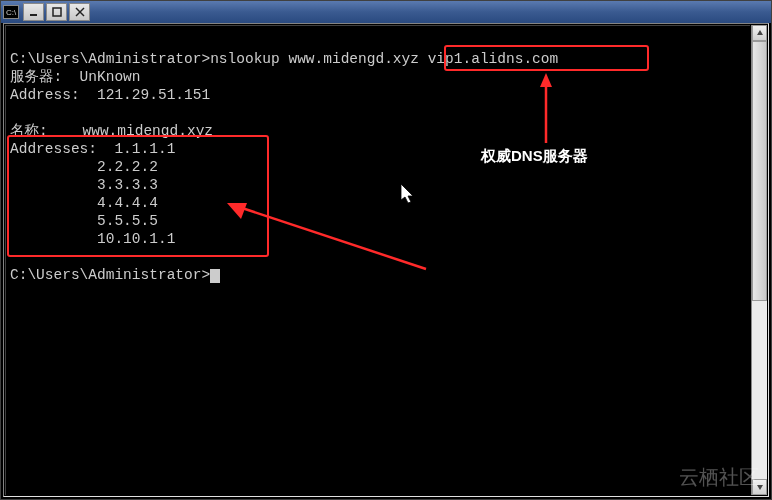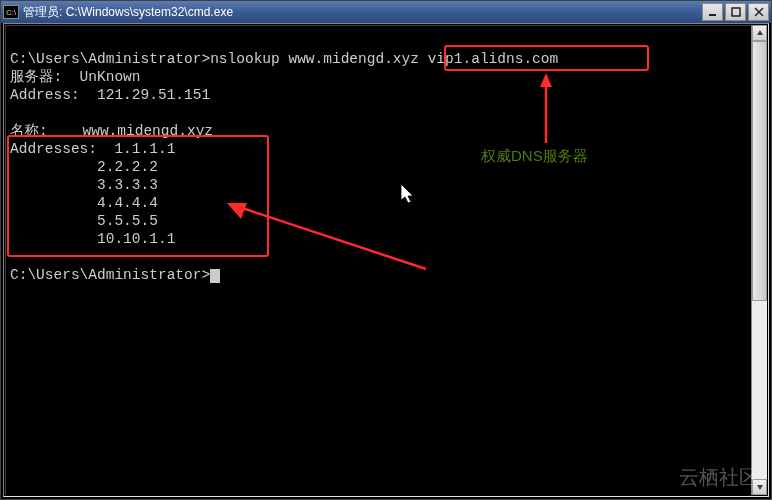--- a/index.html
+++ b/index.html
@@ -105,24 +105,24 @@
   height: 260px;
   background: linear-gradient(to right, #e8e8e8, #c8c8c8);
   border: 1px solid #999;
 }
 .annot { position: absolute; pointer-events: none; }
 .red-box1 {
   border: 2px solid #ff2a2a;
   border-radius: 3px;
 }
 .ann-text {
-  color: #4d7c0f;
+  color: #ffffff;
   font-size: 15px;
   font-family: "SimSun", sans-serif;
-  font-weight: normal;
+  font-weight: bold;
 }
 .cursor {
   position: absolute;
   pointer-events: none;
 }
 .watermark {
   position: absolute;
   right: 12px;
   bottom: 8px;
   color: rgba(255,255,255,0.32);
@@ -141,21 +141,20 @@
   vertical-align: text-bottom;
   margin-left: 0;
 }
 </style>
 </head>
 <body>
 
 <div class="window">
   <div class="titlebar">
     <div class="titlebar-icon">C:\</div>
-    <div class="titlebar-text">管理员: C:\Windows\system32\cmd.exe</div>
     <div class="titlebar-buttons">
       <div class="tb-btn">
         <svg width="10" height="10" viewBox="0 0 10 10">
             <line x1="1" y1="8" x2="8" y2="8" stroke="#222" stroke-width="2"></line>
           </svg>
       </div>
       <div class="tb-btn">
         <svg width="10" height="10" viewBox="0 0 10 10">
             <rect x="1" y="1" width="8" height="8" fill="none" stroke="#222" stroke-width="1.5"></rect>
           </svg>

